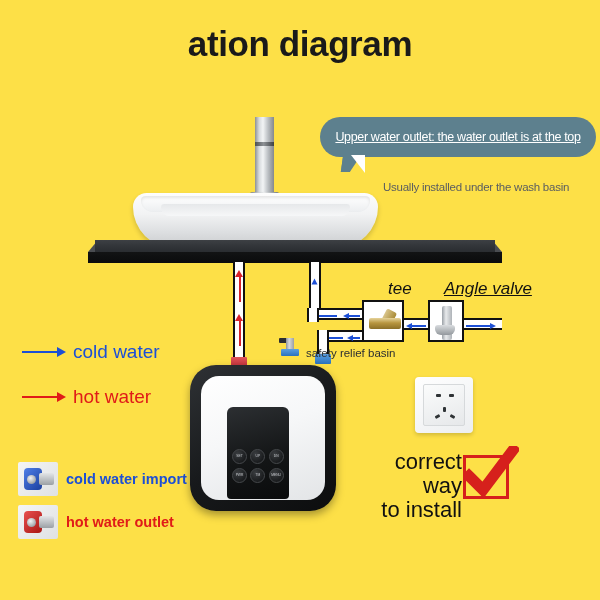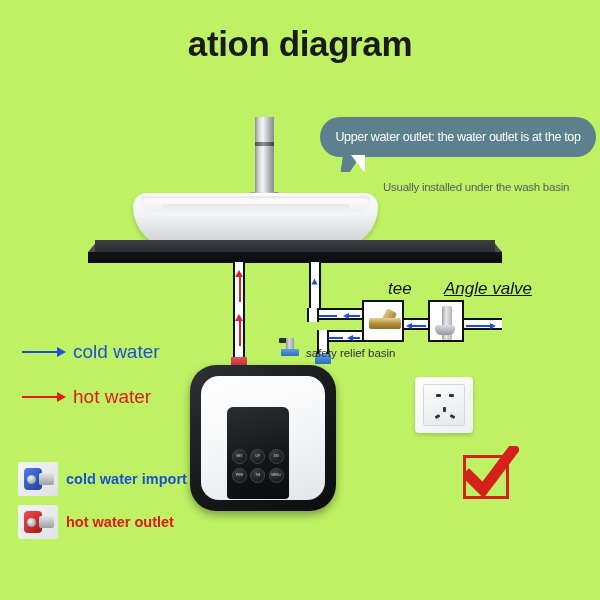--- a/index.html
+++ b/index.html
@@ -2,21 +2,21 @@
 <html><head>
 <meta charset="utf-8">
 <style>
   * { box-sizing: border-box; margin: 0; padding: 0; }
   html, body {
     width: 600px; height: 600px;
     background: #ffffff;
     font-family: "Liberation Sans", sans-serif;
     overflow: hidden;
   }
-  #stage { position: relative; width: 600px; height: 600px; background:#bef264; }
+  #stage { position: relative; width: 600px; height: 600px; background:#fde047; }
 
   
   .title {
     position: absolute; left: 0; top: 24px; width: 600px;
     text-align: center;
     font-size: 35px; font-weight: 700; color: #1a1a1a;
     letter-spacing: -0.4px;
   }
 
   
@@ -77,21 +77,21 @@
     border-radius: 2px;
   }
 
   
   .bubble {
     position: absolute; left: 320px; top: 117px; width: 276px; height: 40px;
     background: #5d808e; border-radius: 20px;
     display: flex; align-items: center; justify-content: center;
   }
   .bubble-text {
-    color: #ffffff; font-size: 12.5px; letter-spacing: -0.35px; white-space: nowrap;
+    color: #ffffff; font-size: 12.5px; letter-spacing: -0.35px; white-space: nowrap; text-decoration: underline;
   }
   .bubble-tail {
     position: absolute; left: 342px; top: 155px; width: 0; height: 0;
     border-left: 9px solid #5d808e;
     border-right: 9px solid transparent;
     border-top: 17px solid #5d808e;
     border-bottom: 0;
     transform: skewX(-8deg);
   }
   .tail-mask {
@@ -511,18 +511,22 @@
   <div class="socket">
     <div class="socket-inner">
       <div class="slot s2a"></div>
       <div class="slot s2b"></div>
       <div class="slot s3t"></div>
       <div class="slot s3l"></div>
       <div class="slot s3r"></div>
     </div>
   </div>
 
+  <div class="correct">
+    <div>correct way</div>
+    <div>to install</div>
+  </div>
   <div class="checkbox"></div>
   <svg class="checkmark" viewBox="0 0 56 56">
     <path d="M6 30 L20 44 L50 4" stroke="#d6201c" stroke-width="11" fill="none" stroke-linecap="square"></path>
   </svg>
 
 </div>
 
 </body></html>

